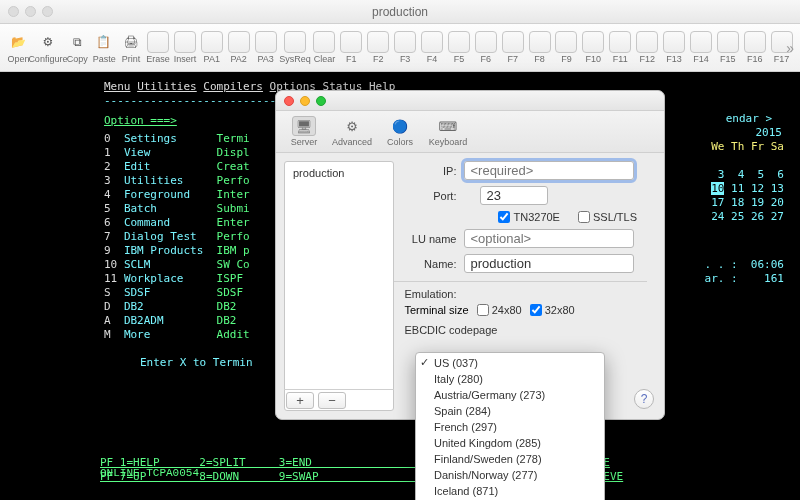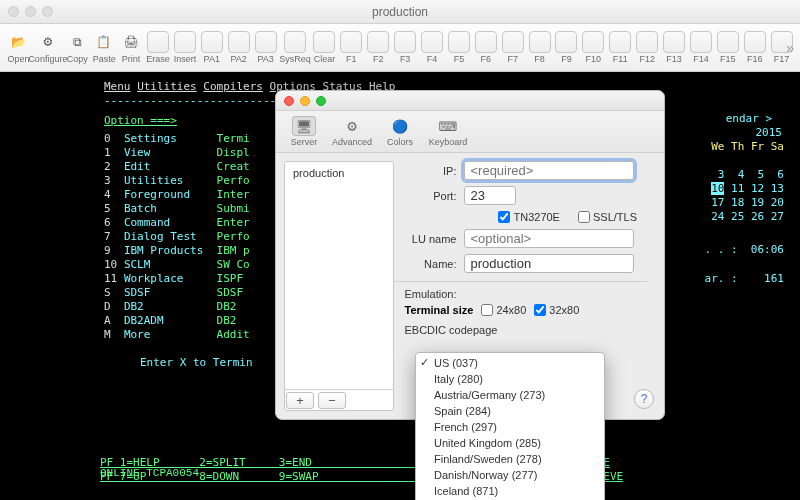--- a/index.html
+++ b/index.html
@@ -41,21 +41,21 @@
   .dtab.sel .di { background:#dcdcdc; border:1px solid #bbb; }
   .dlg-body { position:absolute; top:62px; left:0; right:0; bottom:0; display:flex; }
   .srclist { width:118px; border-right:1px solid #cfcfcf; background:#fff; margin:8px 0 8px 8px; border:1px solid #c7c7c7; border-radius:3px; position:relative; font-size:11px; color:#333; }
   .srclist .item { padding:5px 8px; }
   .srclist .addrm { position:absolute; bottom:-1px; left:-1px; right:-1px; height:22px; border-top:1px solid #cfcfcf; display:flex; }
   .srclist .addrm button { flex:0 0 28px; border:1px solid #c0c0c0; background:linear-gradient(#fff,#eee); border-radius:3px; margin:2px; font-size:13px; color:#555; }
   .form { flex:1; padding:8px 27px 8px 10px; position:relative; }
   .frow { display:flex; align-items:center; gap:8px; margin-bottom:6px; }
   .flabel { width:52px; text-align:right; font-size:11px; color:#333; }
   .finput { height:19px; border:1px solid #b7b7b7; border-radius:3px; background:#fff; padding:0 5px; font-size:13px; color:#333; }
-  .finput.w1{width:170px;} .finput.w2{width:52px;} .finput.w3{width:170px;}
+  .finput.w1{width:170px;} .finput.w2{width:68px;margin-left:16px;} .finput.w3{width:170px;}
   .finput.focus { outline:3px solid rgba(84,140,230,0.5); }
   .chk { display:flex; align-items:center; gap:3px; font-size:11px; color:#333; }
   .chk input{width:12px;height:12px;}
   .sep { height:1px; background:#cfcfcf; margin:8px -10px 6px -10px; }
   .subh { font-size:11px; color:#333; margin-bottom:4px; }
   .helpq { position:absolute; right:10px; bottom:10px; width:20px; height:20px; border-radius:50%; border:1px solid #b7b7b7; background:linear-gradient(#fff,#eee); color:#5a6fbf; font-size:12px; display:flex; align-items:center; justify-content:center; }
 
   
   .dropdown { position:absolute; top:352px; left:415px; width:190px; background:#fff; border:1px solid #b7b7b7; border-radius:4px; box-shadow:0 6px 20px rgba(0,0,0,.35); font-size:11px; color:#333; padding:2px 0; z-index:50; max-height:160px; overflow:hidden; }
   .dd-item { padding:2px 8px 2px 18px; position:relative; }
@@ -231,21 +231,21 @@
   </div>
   <div class="rightstub" style="top:96px; right:16px; white-space:pre;">
     <span class="tl-hl">10</span><span class="tl-cyan"> 11 12 13</span>
   </div>
   <div class="rightstub" style="top:110px; right:16px; white-space:pre;">
     <span class="tl-cyan">17 18 19 20</span>
   </div>
   <div class="rightstub" style="top:124px; right:16px; white-space:pre;">
     <span class="tl-cyan">24 25 26 27</span>
   </div>
-  <div class="rightstub" style="top:157px; right:16px; white-space:pre;">
+  <div class="rightstub" style="top:172px; right:16px; white-space:pre;">
     <span class="tl-cyan">. . :  06:06</span>
   </div>
   <div class="rightstub" style="top:186px; right:16px; white-space:pre;">
     <span class="tl-cyan">ar. :    161</span>
   </div>
 
   <div class="list" style="margin-top:14px;">
     <span class="tl-cyan" style="margin-left:36px;">Enter X to Termin</span>
   </div>
 
@@ -311,21 +311,21 @@
         <div class="flabel">LU name</div>
         <input class="finput w3" placeholder="&lt;optional&gt;" style="">
       </div>
       <div class="frow">
         <div class="flabel">Name:</div>
         <input class="finput w3" value="production" style="">
       </div>
       <div class="sep"></div>
       <div class="subh">Emulation:</div>
       <div class="frow">
-        <div style="font-size:11px;font-weight:bold;">Terminal size</div>
+        <div style="font-size:11px;">Terminal size</div>
         <label class="chk">
             <input type="checkbox" style="">
             <span>24x80</span>
           </label>
         <label class="chk">
             <input type="checkbox" checked="" style="">
             <span>32x80</span>
           </label>
       </div>
       <div class="subh" style="margin-top:8px;">EBCDIC codepage</div>

